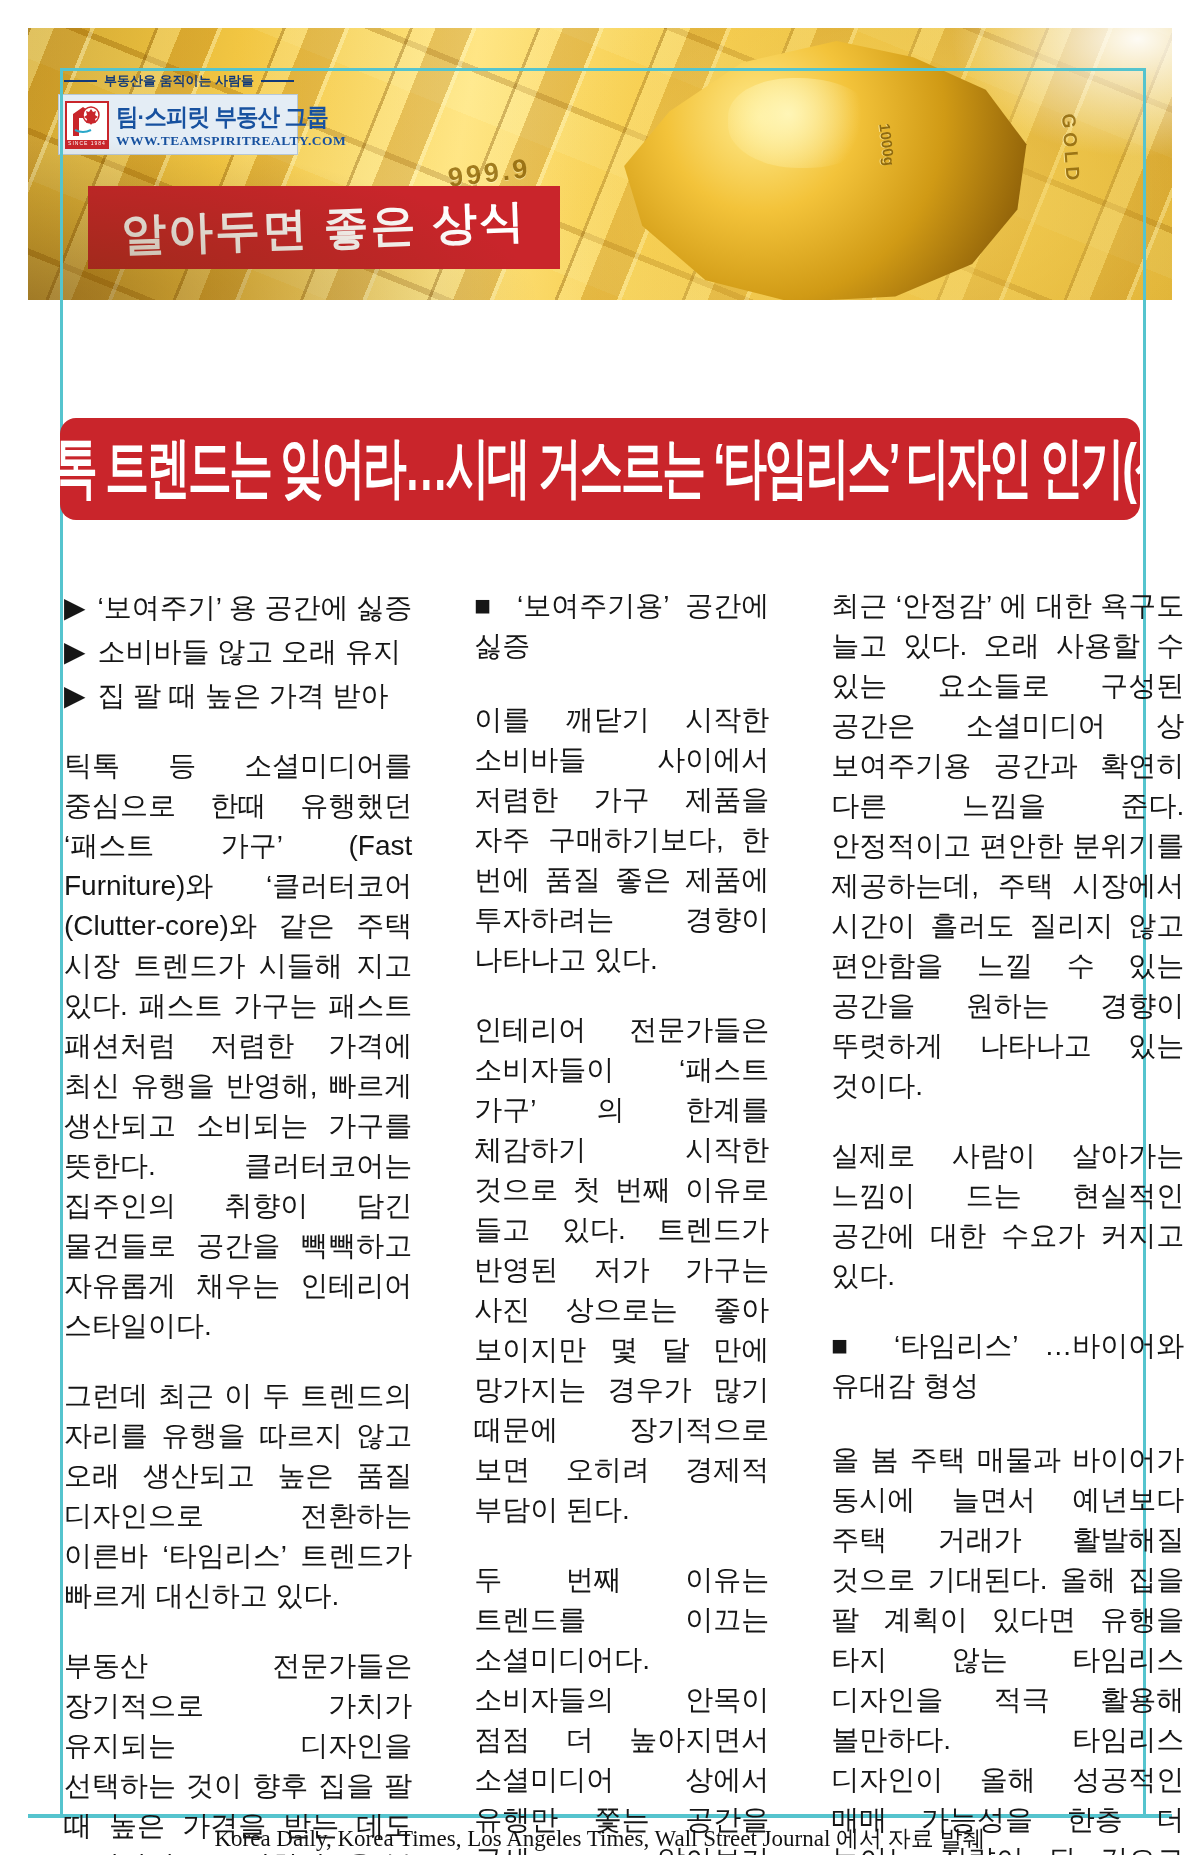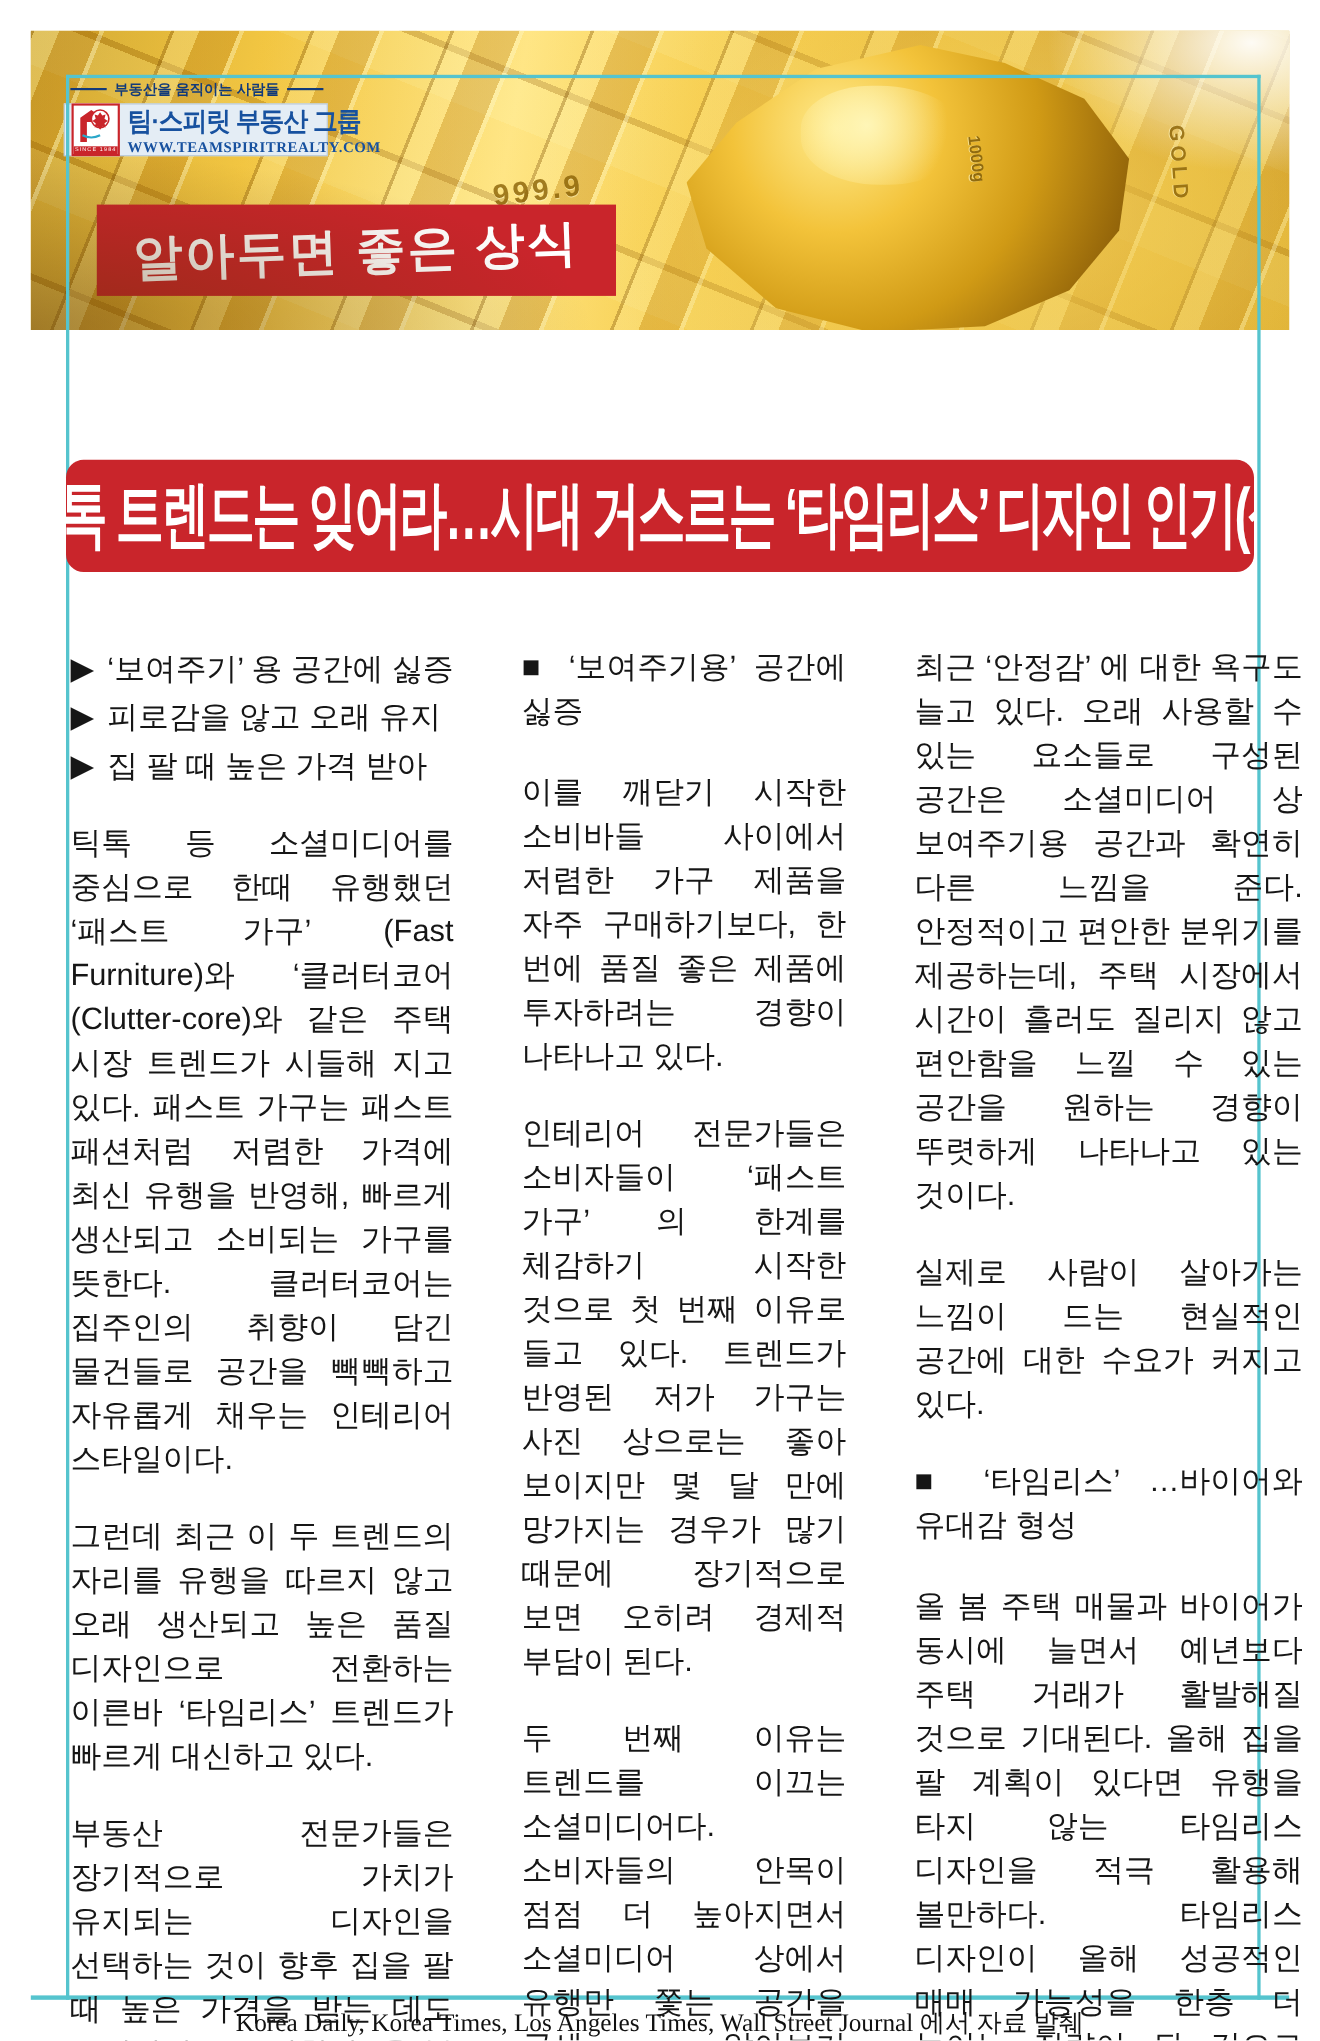--- a/index.html
+++ b/index.html
@@ -30,21 +30,21 @@
   .frame{position:absolute;background:#55c4ce;}
   .frame-top{left:60px;top:68px;width:1086px;height:3px;}
   .frame-left{left:60px;top:68px;width:3px;height:1750px;}
   .frame-right{left:1143px;top:68px;width:3px;height:1750px;}
   .frame-bottom{left:28px;top:1814px;width:1144px;height:4px;}
 
   
   .tagline{position:absolute;left:36px;top:44px;width:230px;display:flex;align-items:center;gap:7px;
            color:#123a7a;font-size:13px;font-weight:bold;white-space:nowrap;}
   .tagline .rule{flex:1 0 24px;height:2px;background:#123a7a;}
-  .logo-box{position:absolute;left:30px;top:66px;width:240px;height:48px;background:#e4edf5;
+  .logo-box{position:absolute;left:30px;top:66px;width:240px;height:61px;background:#e4edf5;
             border:1px solid #b7c8d8;box-sizing:border-box;display:flex;align-items:center;gap:7px;padding:3px 6px;}
   .logo-mark{position:relative;width:44px;height:48px;background:#fff;border:2px solid #c9252b;box-sizing:border-box;flex:none;}
   .logo-mark svg{position:absolute;left:2px;top:1px;}
   .since{position:absolute;left:0;bottom:0;width:100%;background:#c9252b;color:#fff;font-size:5px;
          text-align:center;letter-spacing:1px;line-height:7px;}
   .logo-text{display:flex;flex-direction:column;justify-content:center;min-width:0;}
   .logo-name{font-size:24px;font-weight:bold;color:#17519f;letter-spacing:-1px;white-space:nowrap;
              transform:scaleX(.94);transform-origin:left center;}
   .logo-url{font-size:13.5px;font-weight:bold;color:#17519f;font-family:"Liberation Serif","DejaVu Serif",serif;
             font-variant:small-caps;letter-spacing:.5px;white-space:nowrap;}
@@ -126,21 +126,21 @@
 
   <div class="columns">
     <div class="col col-1">
         <div class="bullets">
           <div class="bullet">
             <span class="marker">▶</span>
             <span>‘보여주기’ 용 공간에 싫증</span>
           </div>
           <div class="bullet">
             <span class="marker">▶</span>
-            <span>피로감을 않고 오래 유지</span>
+            <span>소비바들 않고 오래 유지</span>
           </div>
           <div class="bullet">
             <span class="marker">▶</span>
             <span>집 팔 때 높은 가격 받아</span>
           </div>
         </div>
         <div class="para">틱톡 등 소셜미디어를 중심으로 한때 유행했던 ‘패스트 가구’ (Fast Furniture)와 ‘클러터코어(Clutter-core)와 같은 주택 시장 트렌드가 시들해 지고 있다. 패스트 가구는 패스트 패션처럼 저렴한 가격에 최신 유행을 반영해, 빠르게 생산되고 소비되는 가구를 뜻한다. 클러터코어는 집주인의 취향이 담긴 물건들로 공간을 빽빽하고 자유롭게 채우는 인테리어 스타일이다.</div>
         <div class="para">그런데 최근 이 두 트렌드의 자리를 유행을 따르지 않고 오래 생산되고 높은 품질 디자인으로 전환하는 이른바 ‘타임리스’ 트렌드가 빠르게 대신하고 있다.</div>
         <div class="para">부동산 전문가들은 장기적으로 가치가 유지되는 디자인을 선택하는 것이 향후 집을 팔 때 높은 가격을 받는 데도 유리하다고 조언한다. 올 봄 주택 시장 성수기를 앞두고 집을 내놓을 계획이라면, 타임리스 디자인 전략을 적용해 경쟁력을 높여볼 만하다.</div>
       </div>

